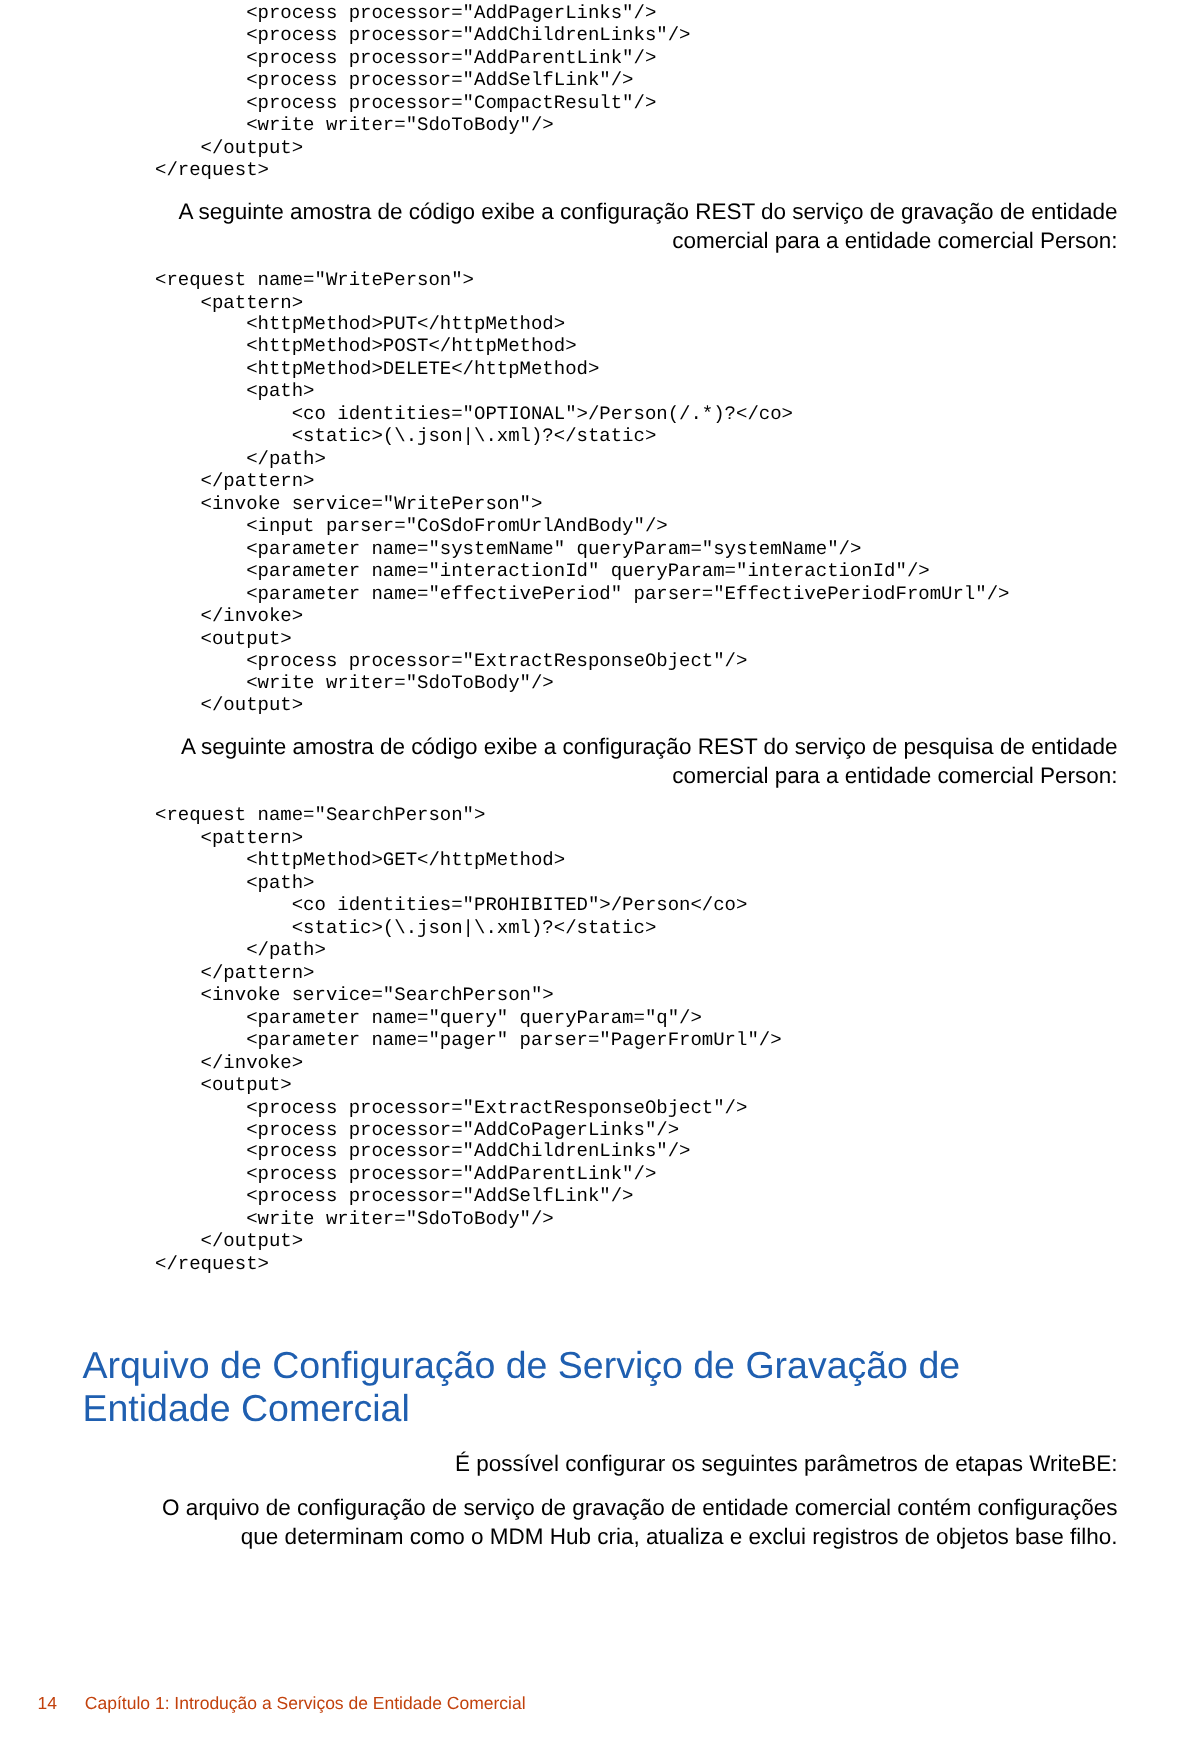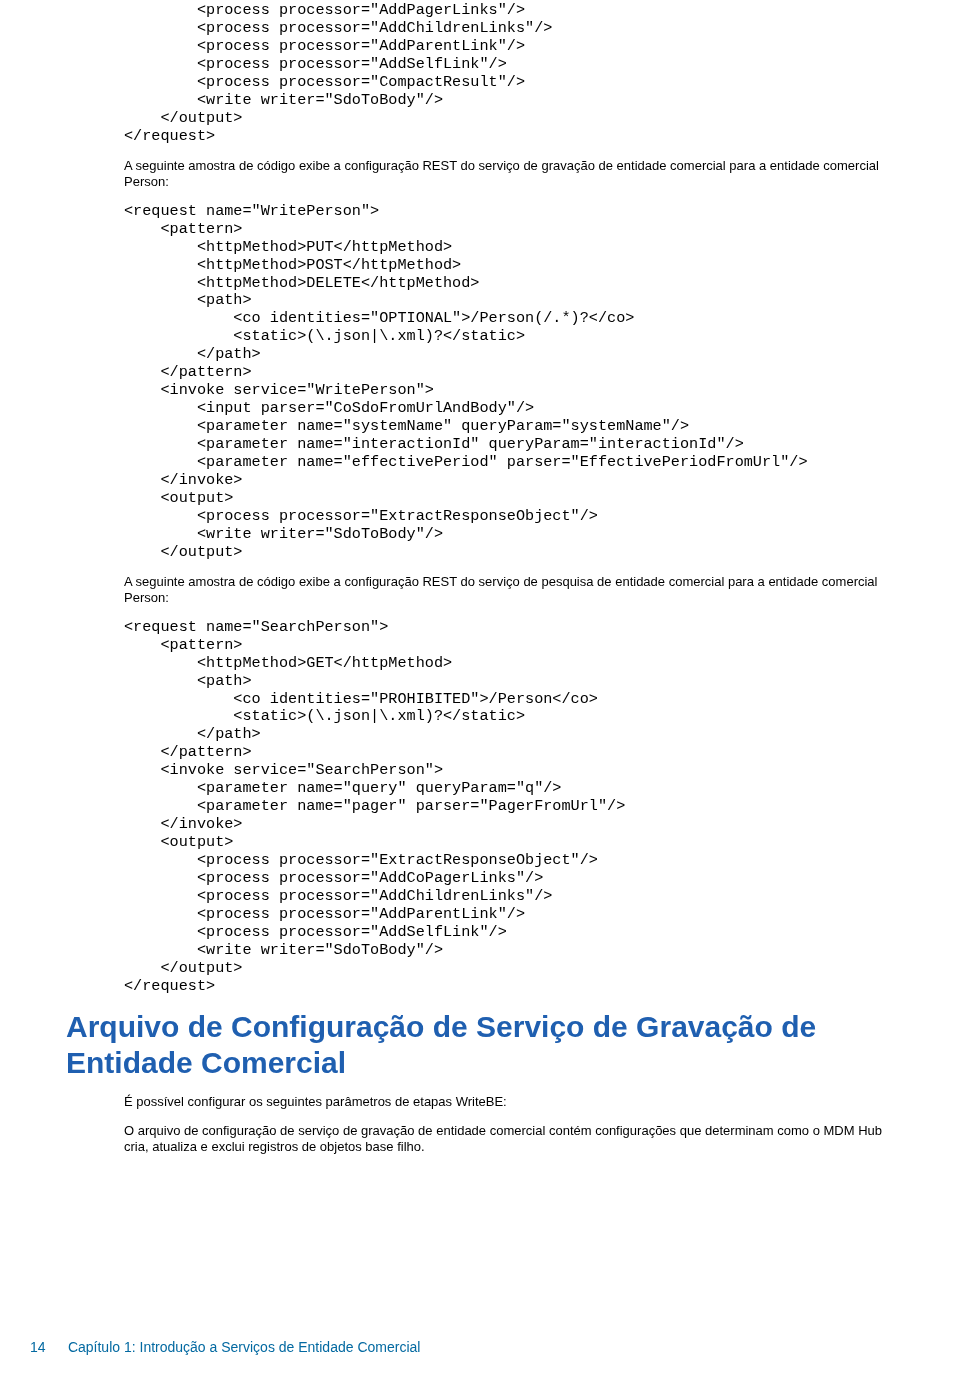--- a/index.html
+++ b/index.html
@@ -28,38 +28,39 @@
     font-size: 15.2px;
     line-height: 1.18;
     white-space: pre;
     margin: 0;
     padding: 0;
   }
   .indent-code {
     margin-left: 48px;
   }
   .para {
-    font-size: 13px;
+    font-size: 18px;
     line-height: 1.28;
     margin: 12px 0 12px 0;
+    text-align: right;
   }
   h2.section-heading {
     font-family: Arial, Helvetica, sans-serif;
-    font-weight: 700;
+    font-weight: 400;
     color: #1f5fb0;
     font-size: 30px;
     line-height: 1.18;
-    margin: 14px 0 14px -58px;
+    margin: 54px 0 14px -58px;
   }
   .footer {
     position: absolute;
     left: 30px;
-    bottom: 36px;
+    bottom: 21px;
     font-size: 14px;
-    color: #0369a1;
+    color: #c2410c;
   }
   .footer .page-num {
     display: inline-block;
     width: 34px;
   }
   .footer .chapter {
     font-size: 14px;
   }
 </style>
 </head>

